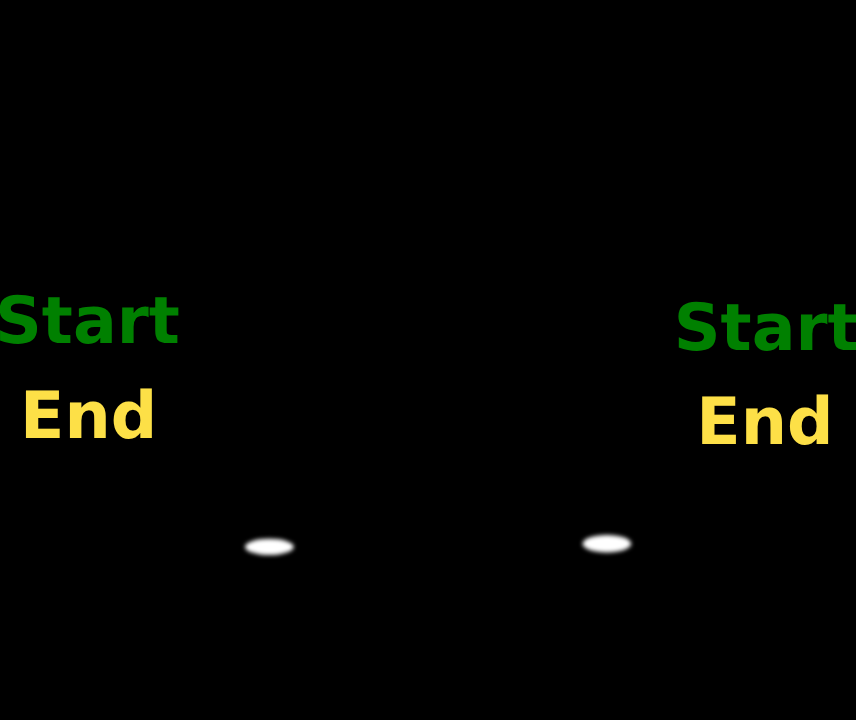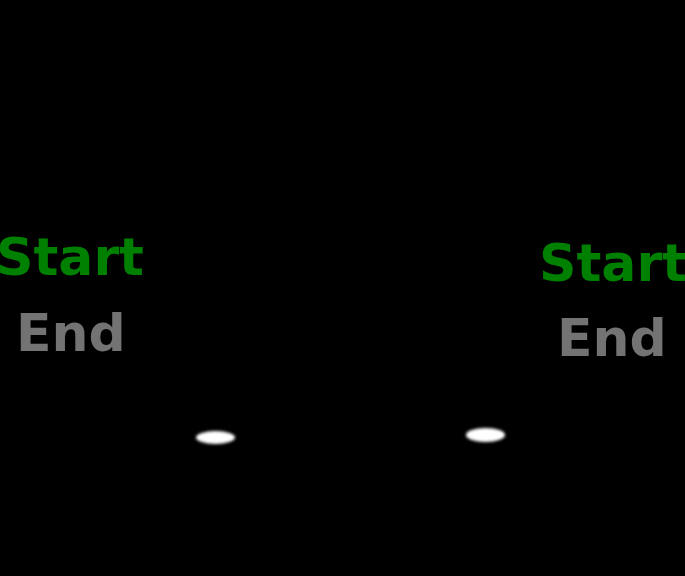--- a/index.html
+++ b/index.html
@@ -23,21 +23,21 @@
     position: absolute;
     font-family: "DejaVu Sans", "Liberation Sans", sans-serif;
     font-weight: bold;
     font-size: 52px;
     line-height: 1;
     letter-spacing: 0px;
     white-space: nowrap;
     user-select: none;
   }
   .label.start { color: #008000; }
-  .label.end   { color: #737373; }
+  .label.end   { color: #fde047; }
 
   
   #label-start-left { left: -4px;  top: 231px; }
   #label-end-left   { left: 16px;  top: 307px; }
 
   
   #label-start-right { left: 539px; top: 237px; }
   #label-end-right   { left: 557px; top: 312px; }
 
   

